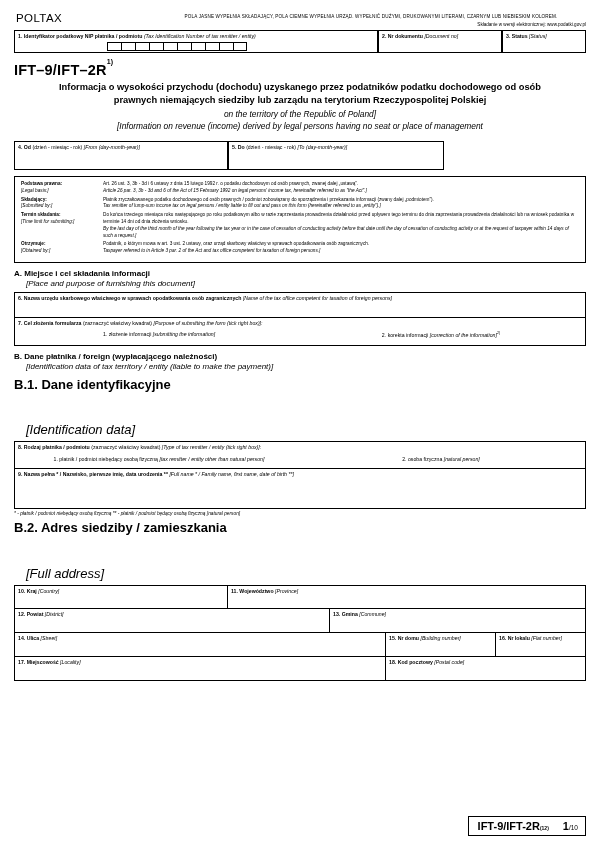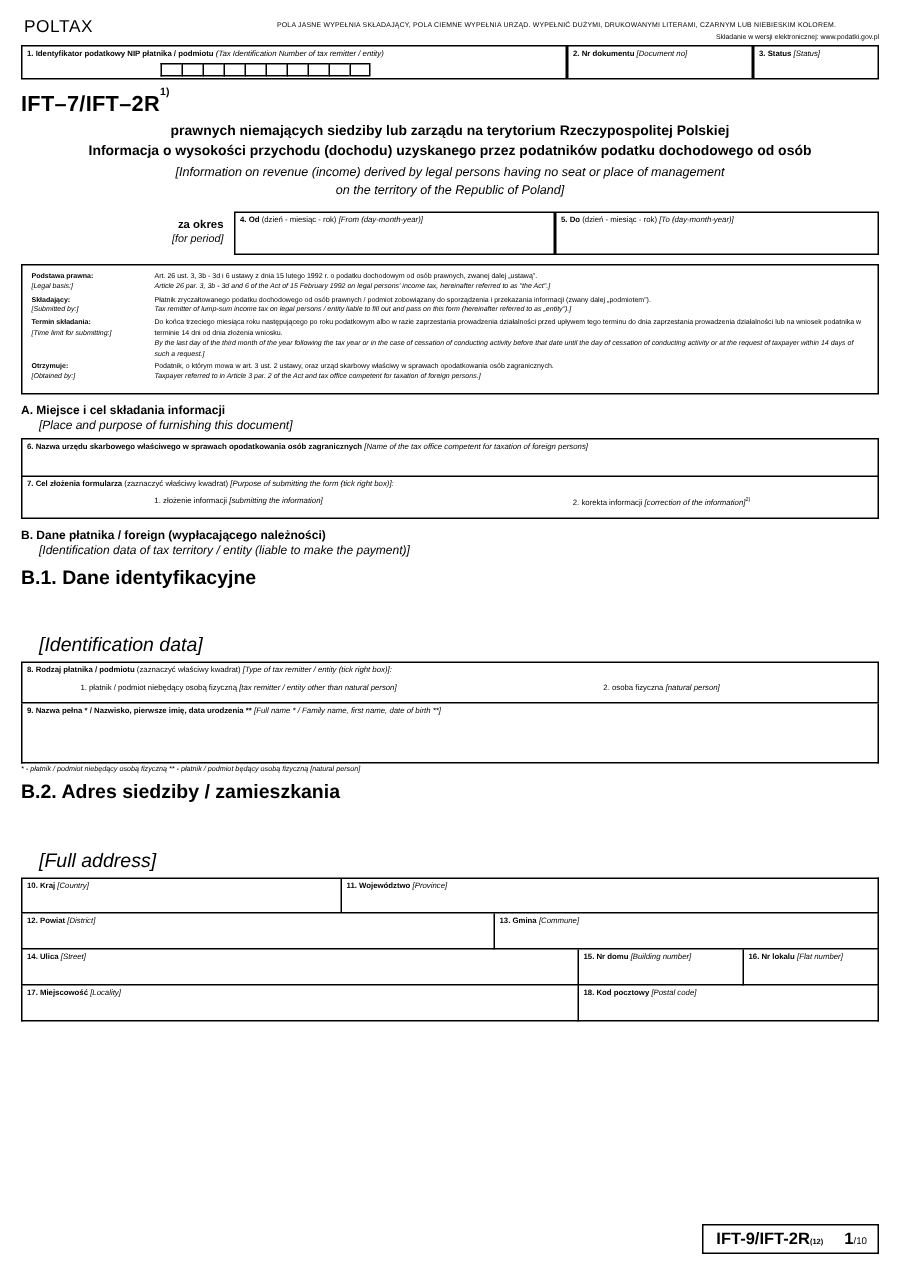--- a/index.html
+++ b/index.html
@@ -286,36 +286,32 @@
       </div>
       <div class="cell status-cell">
         <div class="lbl">
           <span>3. Status</span>
           <span class="ital">[Status]</span>
         </div>
       </div>
     </div>
 
     <div class="form-code">
-      <span>IFT–7/IFT–2R</span><sup>1)</sup>
+      <span>IFT–9/IFT–2R</span><sup>1)</sup>
     </div>
     <div class="title-main">
+      <div>Informacja o wysokości przychodu (dochodu) uzyskanego przez podatników podatku dochodowego od osób</div>
       <div>prawnych niemających siedziby lub zarządu na terytorium Rzeczypospolitej Polskiej</div>
-      <div>Informacja o wysokości przychodu (dochodu) uzyskanego przez podatników podatku dochodowego od osób</div>
     </div>
     <div class="title-en">
+      <div>on the territory of the Republic of Poland]</div>
       <div>[Information on revenue (income) derived by legal persons having no seat or place of management</div>
-      <div>on the territory of the Republic of Poland]</div>
     </div>
 
     <div class="period-row">
-      <div class="period-label">
-        <span class="pl">za okres</span>
-        <span class="en">[for period]</span>
-      </div>
       <div class="cell period-cell od-cell">
         <div class="lbl">
           <span>4. Od</span>
           <span class="norm">(dzień - miesiąc - rok)</span>
           <span class="ital">[From (day-month-year)]</span>
         </div>
       </div>
       <div class="cell period-cell do-cell">
         <div class="lbl">
           <span>5. Do</span>

